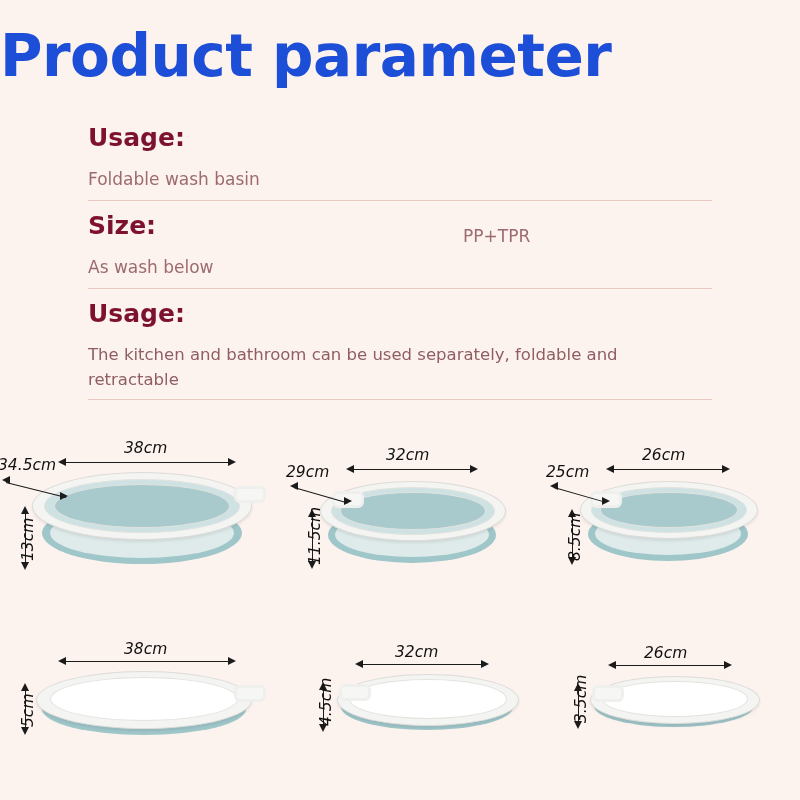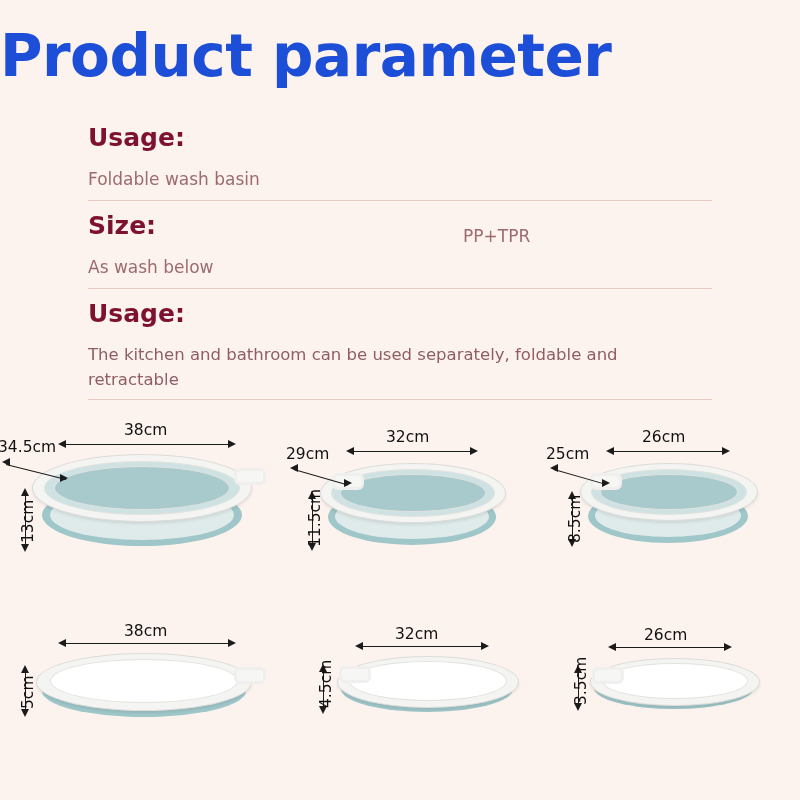--- a/index.html
+++ b/index.html
@@ -51,21 +51,21 @@
     margin-top:14px;
   }
   .two-col{display:flex;}
   .col-a{width:375px;}
   .col-b{flex:1;}
   .usage-val{font-size:16.5px;color:#8f5d63;}
 
   
   .photos{
     position:absolute;
-    left:0;top:387px;width:796px;height:395px;
+    left:0;top:405px;width:796px;height:395px;font-style:italic;
   }
   .basin{position:absolute;}
 
   
   .oval-top{
     position:absolute;
     border-radius:50%;
     background:#f4f4f2;
     border:1px solid #dcdcd8;
     box-shadow:0 2px 3px rgba(0,0,0,.08);

